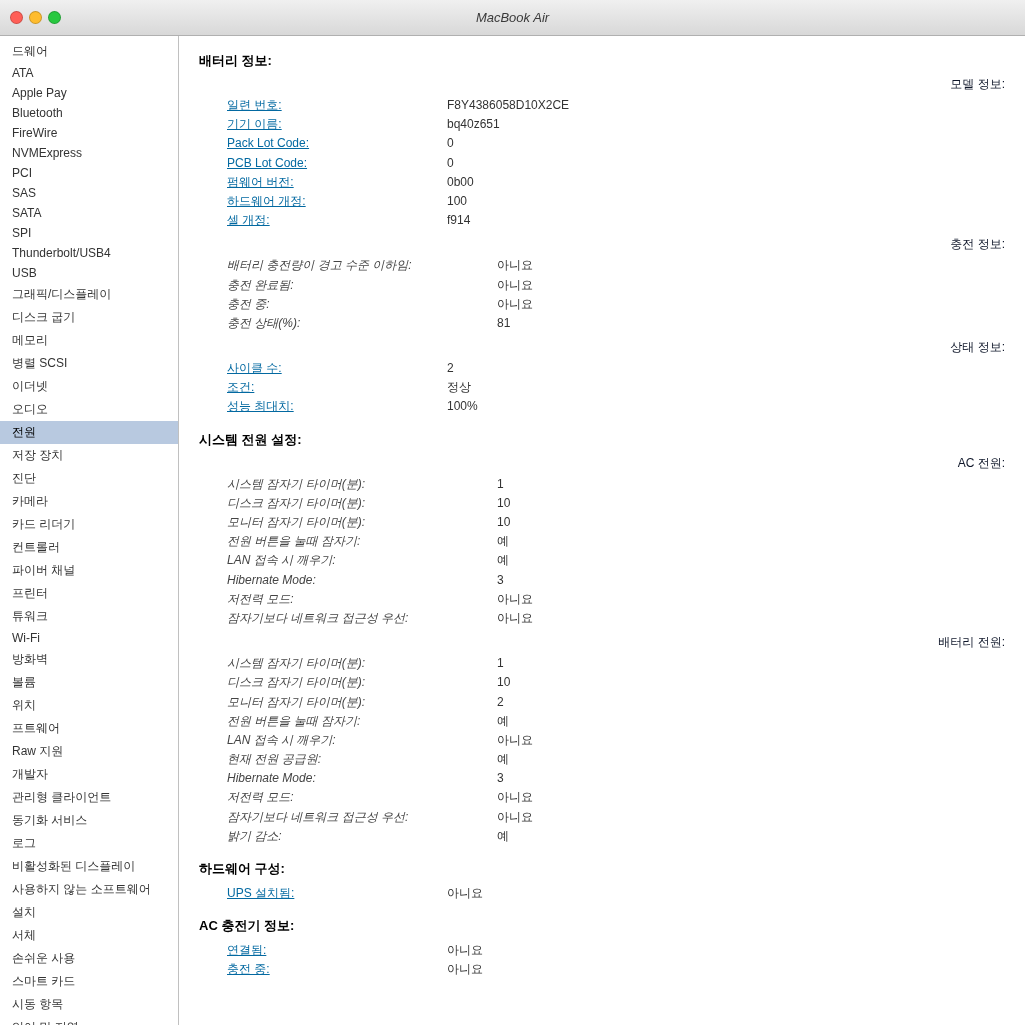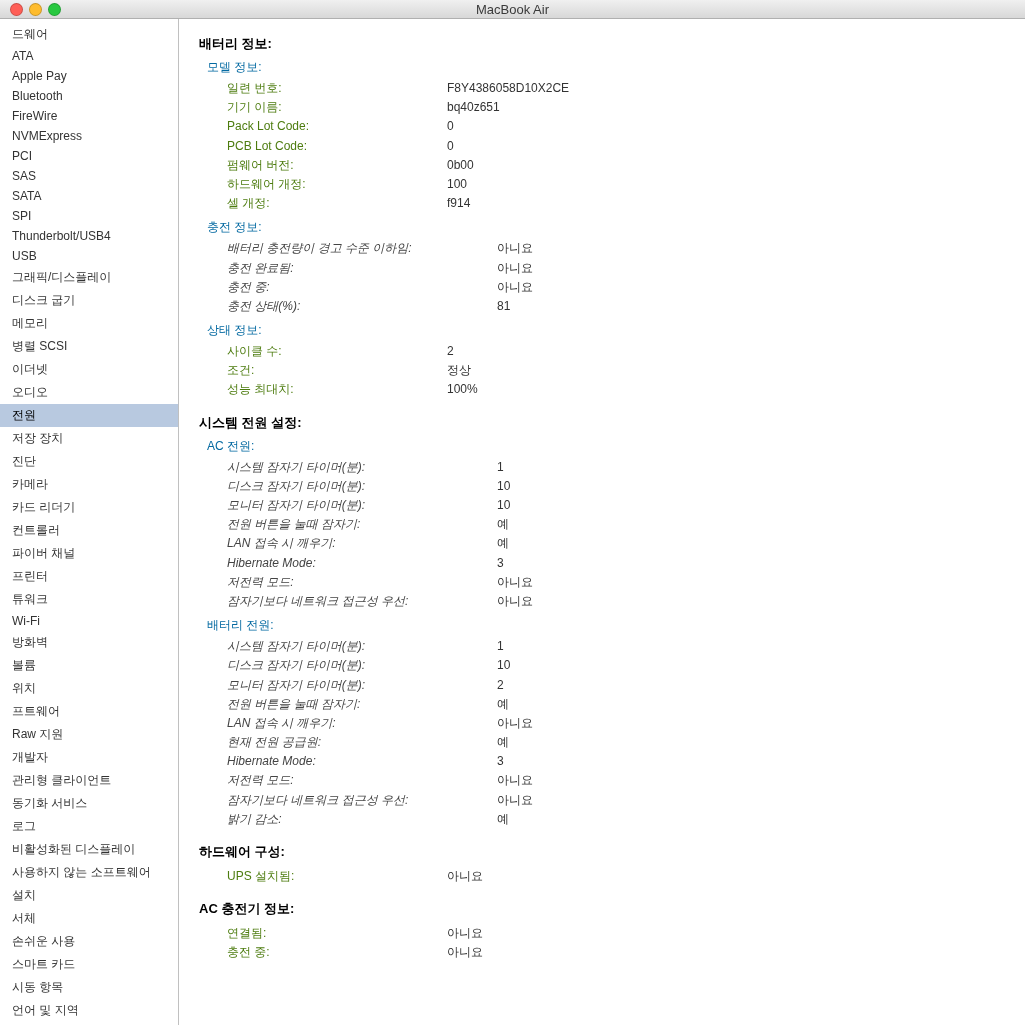--- a/index.html
+++ b/index.html
@@ -8,27 +8,28 @@
       font-size: 13px;
       background: #e8e8e8;
       width: 1025px;
       height: 1025px;
       overflow: hidden;
       display: flex;
       flex-direction: column;
     }
     .title-bar {
       background: linear-gradient(to bottom, #f0f0f0, #d8d8d8);
-      height: 19px;
+      height: 36px;
       display: flex;
       align-items: center;
       justify-content: center;
       border-bottom: 1px solid #b0b0b0;
       position: relative;
       flex-shrink: 0;
+      font-style: italic;
     }
     .title-bar-buttons {
       position: absolute;
       left: 10px;
       display: flex;
       gap: 6px;
       align-items: center;
     }
     .title-btn {
       width: 13px;
@@ -83,35 +84,37 @@
     .section-title:first-child {
       margin-top: 0;
     }
     .info-block {
       margin-left: 8px;
       margin-bottom: 6px;
     }
     .sub-section-title {
       font-size: 12px;
       font-weight: normal;
-      color: #0369a1;
+      color: #0f172a;
       margin-bottom: 3px;
+      text-align: right;
     }
     .info-table {
       margin-left: 20px;
     }
     .info-row {
       display: flex;
       font-size: 12px;
       line-height: 1.6;
       color: #333;
     }
     .info-label {
       min-width: 220px;
-      color: #4d7c0f;
+      color: #0369a1;
+      text-decoration: underline;
     }
     .info-label-wide {
       min-width: 270px;
       color: #444;
       font-style: italic;
     }
     .info-value {
       color: #333;
     }
   </style>

